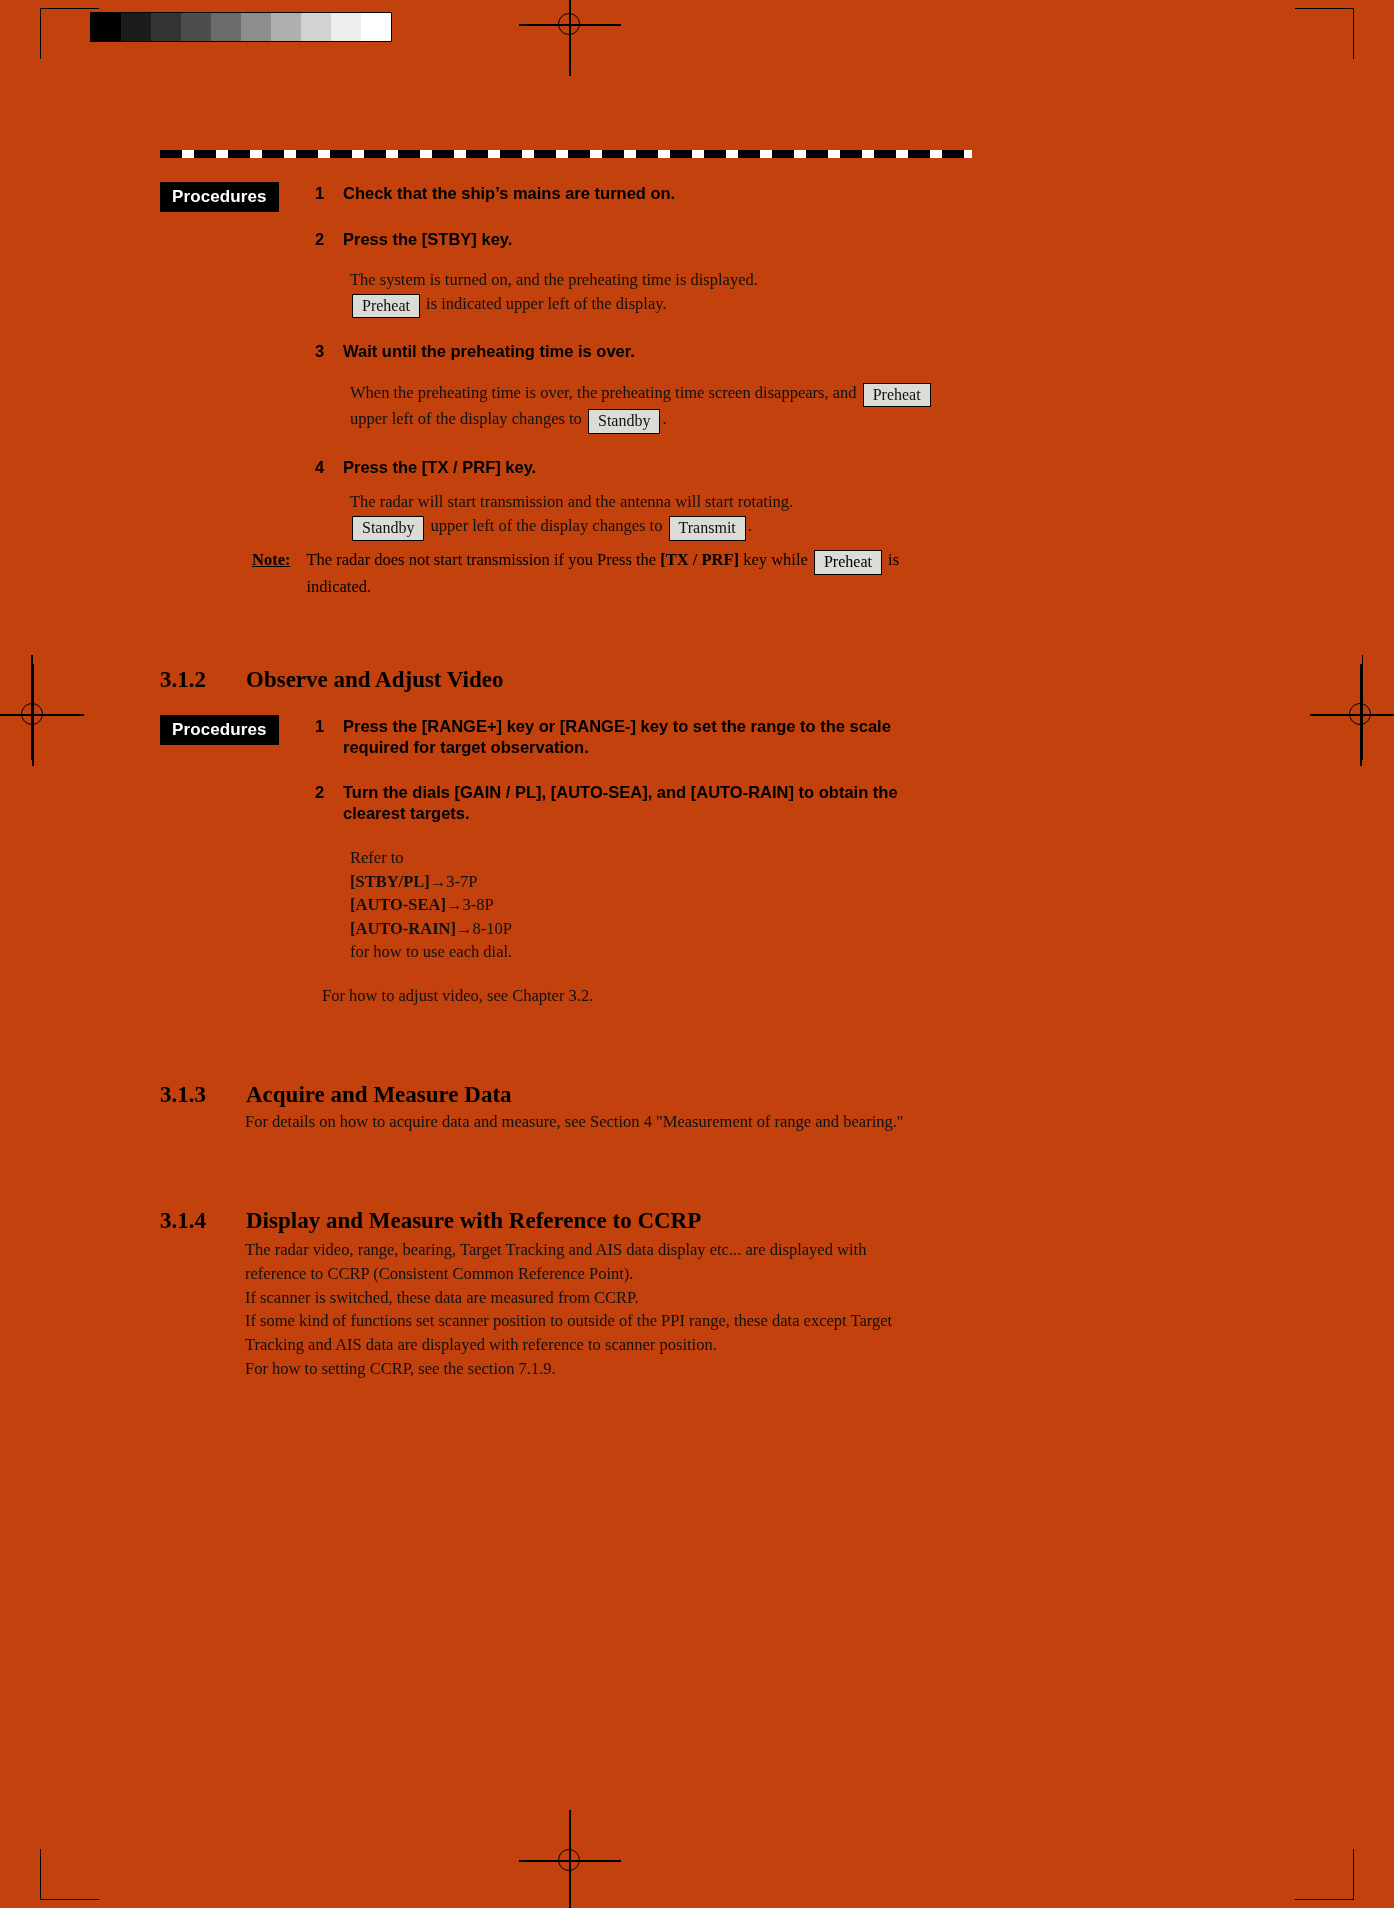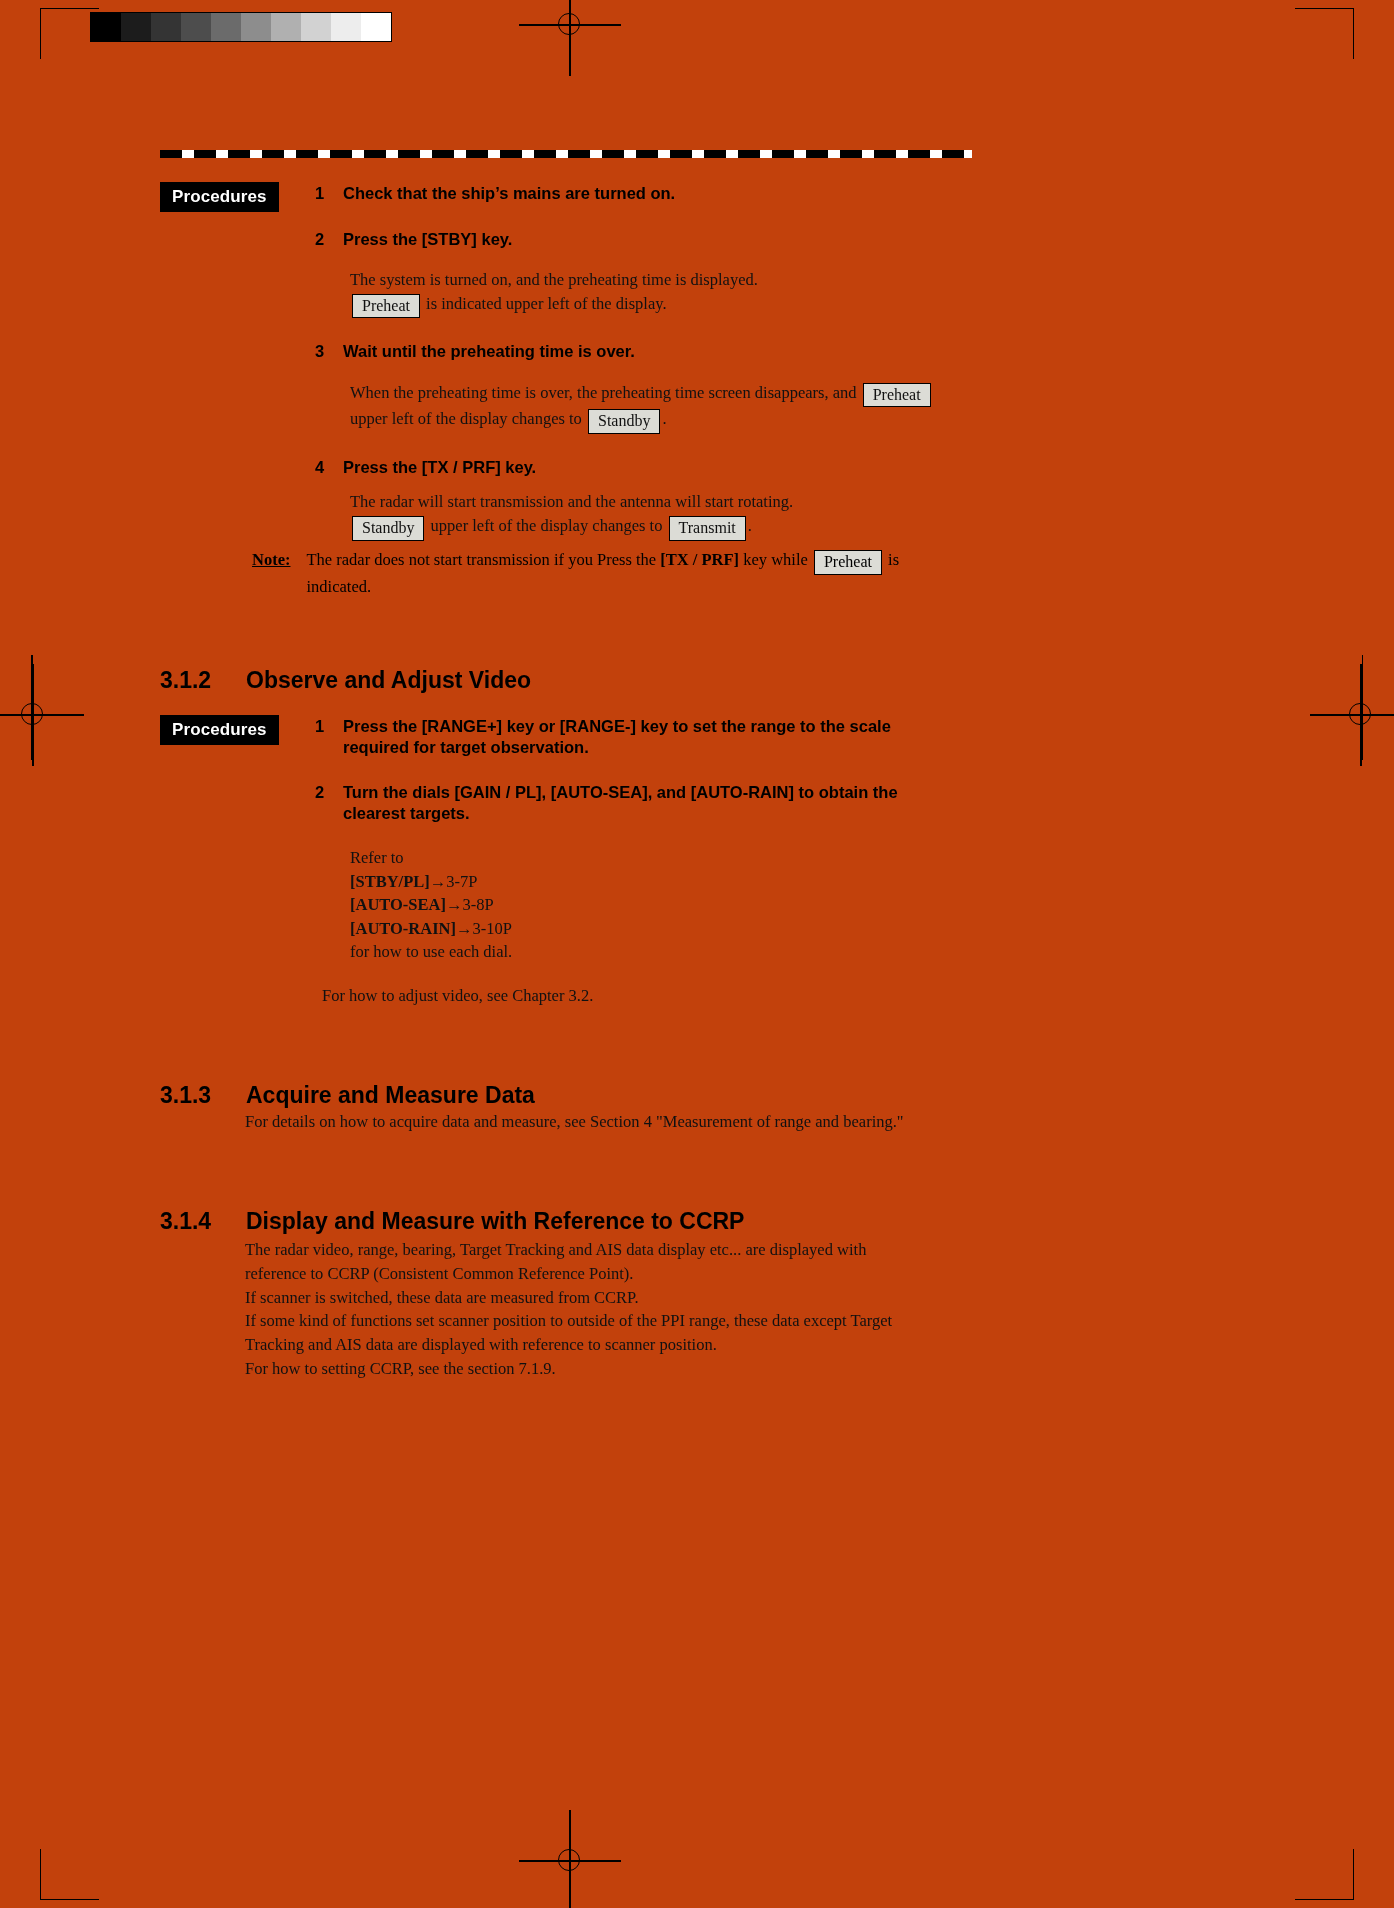--- a/index.html
+++ b/index.html
@@ -159,21 +159,21 @@
   .note-label {
     font-weight: bold;
     text-decoration: underline;
     flex: 0 0 auto;
     margin-right: 16px;
   }
   .note-body { flex: 1 1 auto; }
 
   .h2 {
     position: absolute;
-    font-family: Liberation Sans, sans-serif;
+    font-family: Liberation Serif, serif;
     font-weight: bold;
     font-size: 23px;
     color: #000;
     white-space: nowrap;
   }
   .h2 .num { display: inline-block; width: 86px; }
 
   .para {
     position: absolute;
     font-family: "Liberation Serif", "DejaVu Serif", serif;
@@ -330,21 +330,21 @@
 
     <div class="body-text refer-list" style="margin-left:35px; margin-top:22px;">
       <div>Refer to</div>
       <div>
         <span class="k">[STBY/PL]</span><span>→</span><span>3-7P</span>
       </div>
       <div>
         <span class="k">[AUTO-SEA]</span><span>→</span><span>3-8P</span>
       </div>
       <div>
-        <span class="k">[AUTO-RAIN]</span><span>→</span><span>3-10P</span>
+        <span class="k">[AUTO-RAIN]</span><span>→</span><span>8-10P</span>
       </div>
       <div>for how to use each dial.</div>
     </div>
   </div>
 
   <div class="para" style="left:322px; top:984px;">For how to adjust video, see Chapter 3.2.</div>
 
   <h2 class="h2" style="left:160px; top:1063px;">
     <span class="num">3.1.3</span><span>Acquire and Measure Data</span>
   </h2>

